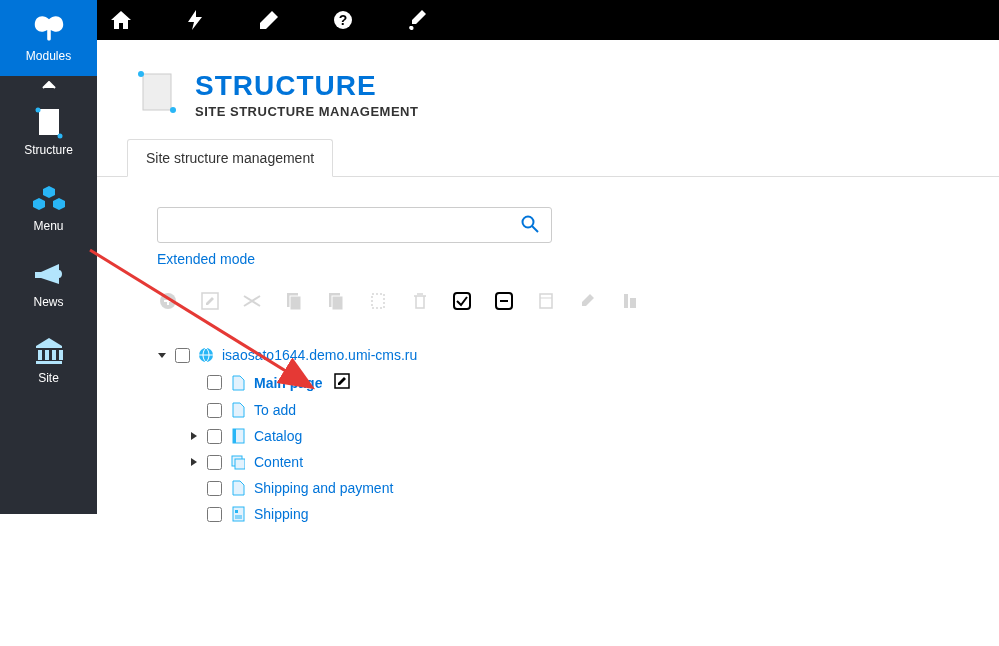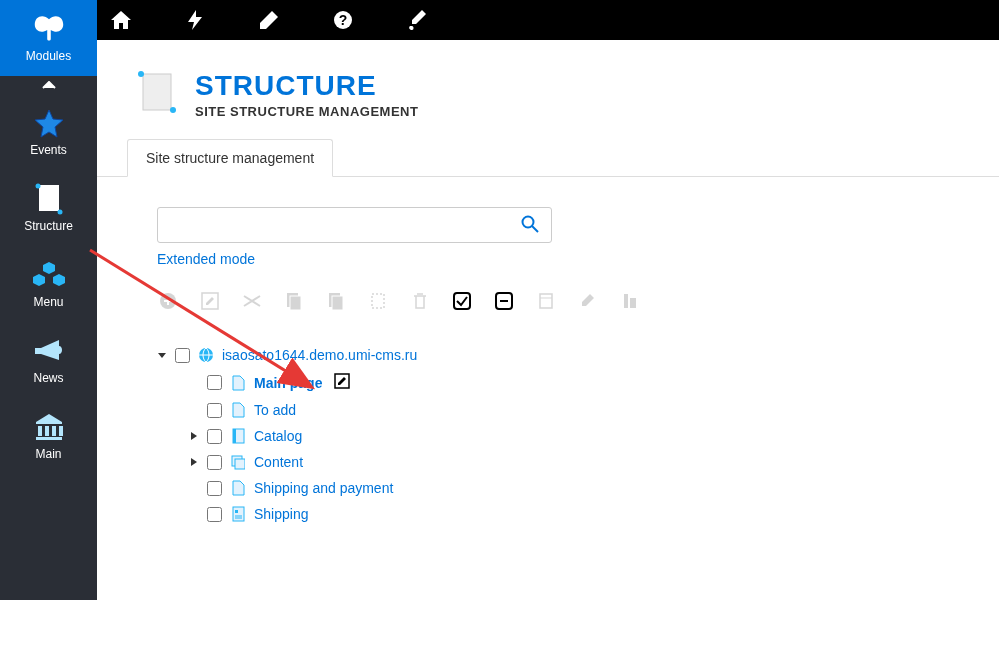--- a/index.html
+++ b/index.html
@@ -1,18 +1,18 @@
 <!DOCTYPE html>
 <html><head>
   <meta charset="utf-8">
   <style>
     * { margin: 0; padding: 0; box-sizing: border-box; }
     body { font-family: Arial, sans-serif; width: 999px; height: 646px; background: #fff; overflow: hidden; position: relative; }
     
-    .sidebar { position: absolute; left: 0; top: 0; width: 97px; height: 600px; background: #2a2e36; }
+    .sidebar { position: absolute; left: 0; top: 0; width: 97px; height: 514px; background: #2a2e36; }
     .sidebar-item { display: flex; flex-direction: column; align-items: center; justify-content: center; height: 76px; text-decoration: none; cursor: pointer; position: relative; }
     .sidebar-item.active { background: #0074d9; }
     .sidebar-item .icon { width: 32px; height: 32px; display: flex; align-items: center; justify-content: center; }
     .sidebar-item .label { color: #fff; font-size: 12px; margin-top: 4px; }
     .sidebar-collapse { height: 18px; display: flex; align-items: center; justify-content: center; cursor: pointer; }
     
     .topbar { position: absolute; left: 97px; top: 0; right: 0; height: 40px; background: #000; display: flex; align-items: center; padding: 0 12px; gap: 50px; }
     .topbar-icon { width: 24px; height: 24px; display: flex; align-items: center; justify-content: center; cursor: pointer; }
     
     .main { position: absolute; left: 97px; top: 40px; right: 0; bottom: 0; background: #fff; }
@@ -61,28 +61,20 @@
     </span>
     <span class="label">Modules</span>
   </div>
   <div class="sidebar-collapse">
     <svg width="14" height="8" viewBox="0 0 14 8">
         <path fill="#fff" d="M1 7 L7 1 L13 7" stroke="#fff" stroke-width="2"></path>
       </svg>
   </div>
   <div class="sidebar-item">
     <span class="icon">
-      <svg width="30" height="30" viewBox="0 0 30 30">
-          <path fill="#1e88e5" stroke="#0d47a1" stroke-width="1" d="M15 2 L19 11 L29 12 L21 19 L23 29 L15 24 L7 29 L9 19 L1 12 L11 11 Z"></path>
-        </svg>
-    </span>
-    <span class="label">Events</span>
-  </div>
-  <div class="sidebar-item">
-    <span class="icon">
       <svg width="28" height="32" viewBox="0 0 28 32">
           <rect x="4" y="2" width="20" height="26" fill="#fff"></rect>
           <circle cx="3" cy="3" r="2.5" fill="#29b6f6"></circle>
           <circle cx="25" cy="29" r="2.5" fill="#29b6f6"></circle>
         </svg>
     </span>
     <span class="label">Structure</span>
   </div>
   <div class="sidebar-item">
     <span class="icon">
@@ -104,21 +96,21 @@
   <div class="sidebar-item">
     <span class="icon">
       <svg width="30" height="26" viewBox="0 0 30 26">
           <path fill="#b3e5fc" d="M2 8 L15 0 L28 8 L28 10 L2 10 Z M4 12 L8 12 L8 22 L4 22 Z M11 12 L15 12 L15 22 L11 22 Z M18 12 L22 12 L22 22 L18 22 Z M25 12 L29 12 L29 22 L25 22 Z M2 24 L28 24 L28 26 L2 26 Z" transform="translate(0,0)"></path>
           <rect x="4" y="12" width="4" height="10" fill="#b3e5fc"></rect>
           <rect x="11" y="12" width="4" height="10" fill="#b3e5fc"></rect>
           <rect x="18" y="12" width="4" height="10" fill="#b3e5fc"></rect>
           <rect x="2" y="23" width="26" height="3" fill="#b3e5fc"></rect>
         </svg>
     </span>
-    <span class="label">Main</span>
+    <span class="label">Site</span>
   </div>
 </div>
 
 <div class="topbar">
   <div class="topbar-icon">
       <svg width="20" height="18" viewBox="0 0 20 18">
         <path fill="#fff" d="M10 0 L20 9 L17 9 L17 18 L12 18 L12 12 L8 12 L8 18 L3 18 L3 9 L0 9 Z"></path>
       </svg>
     </div>
   <div class="topbar-icon">

